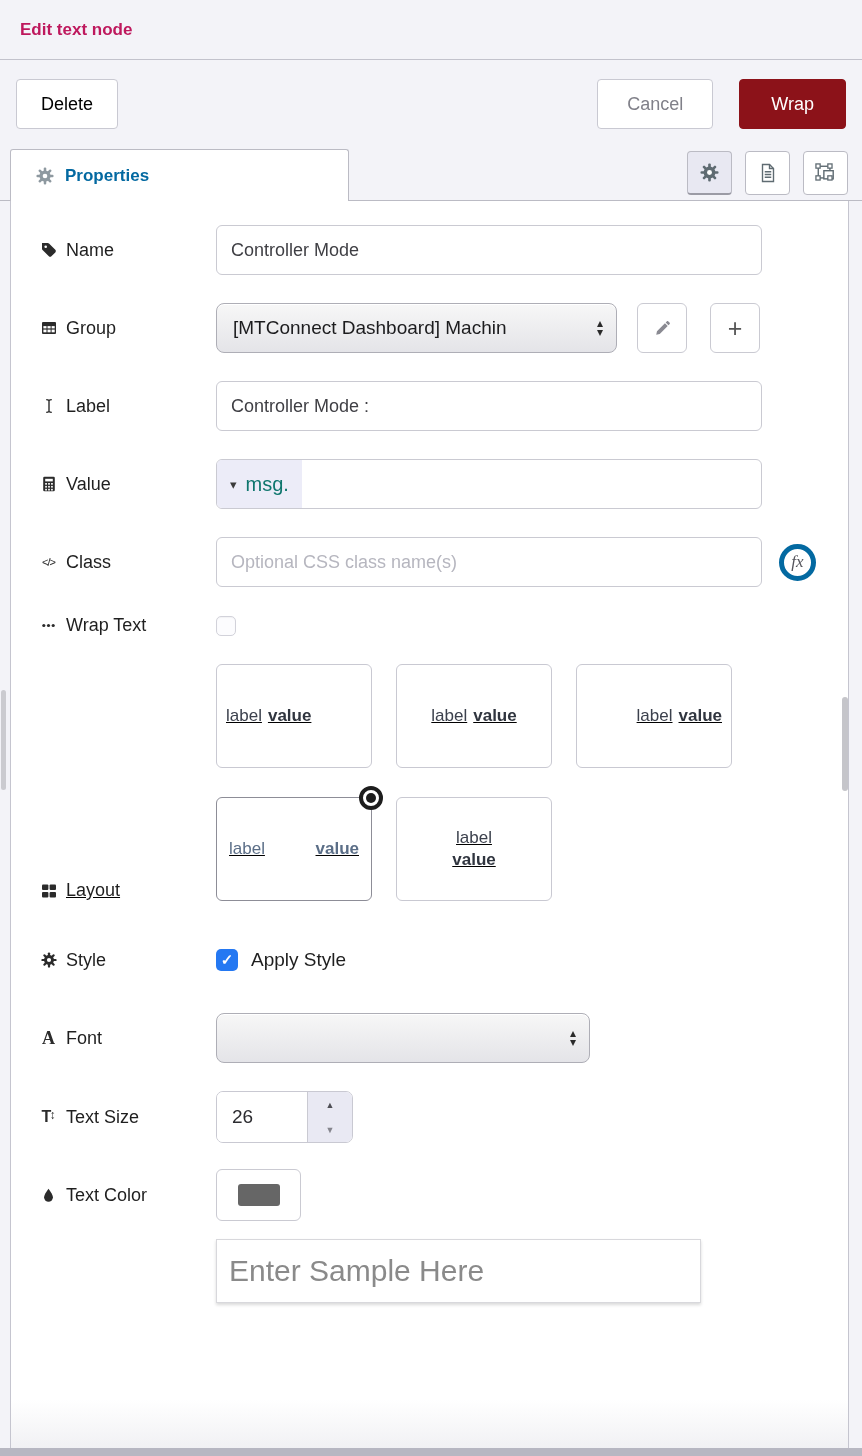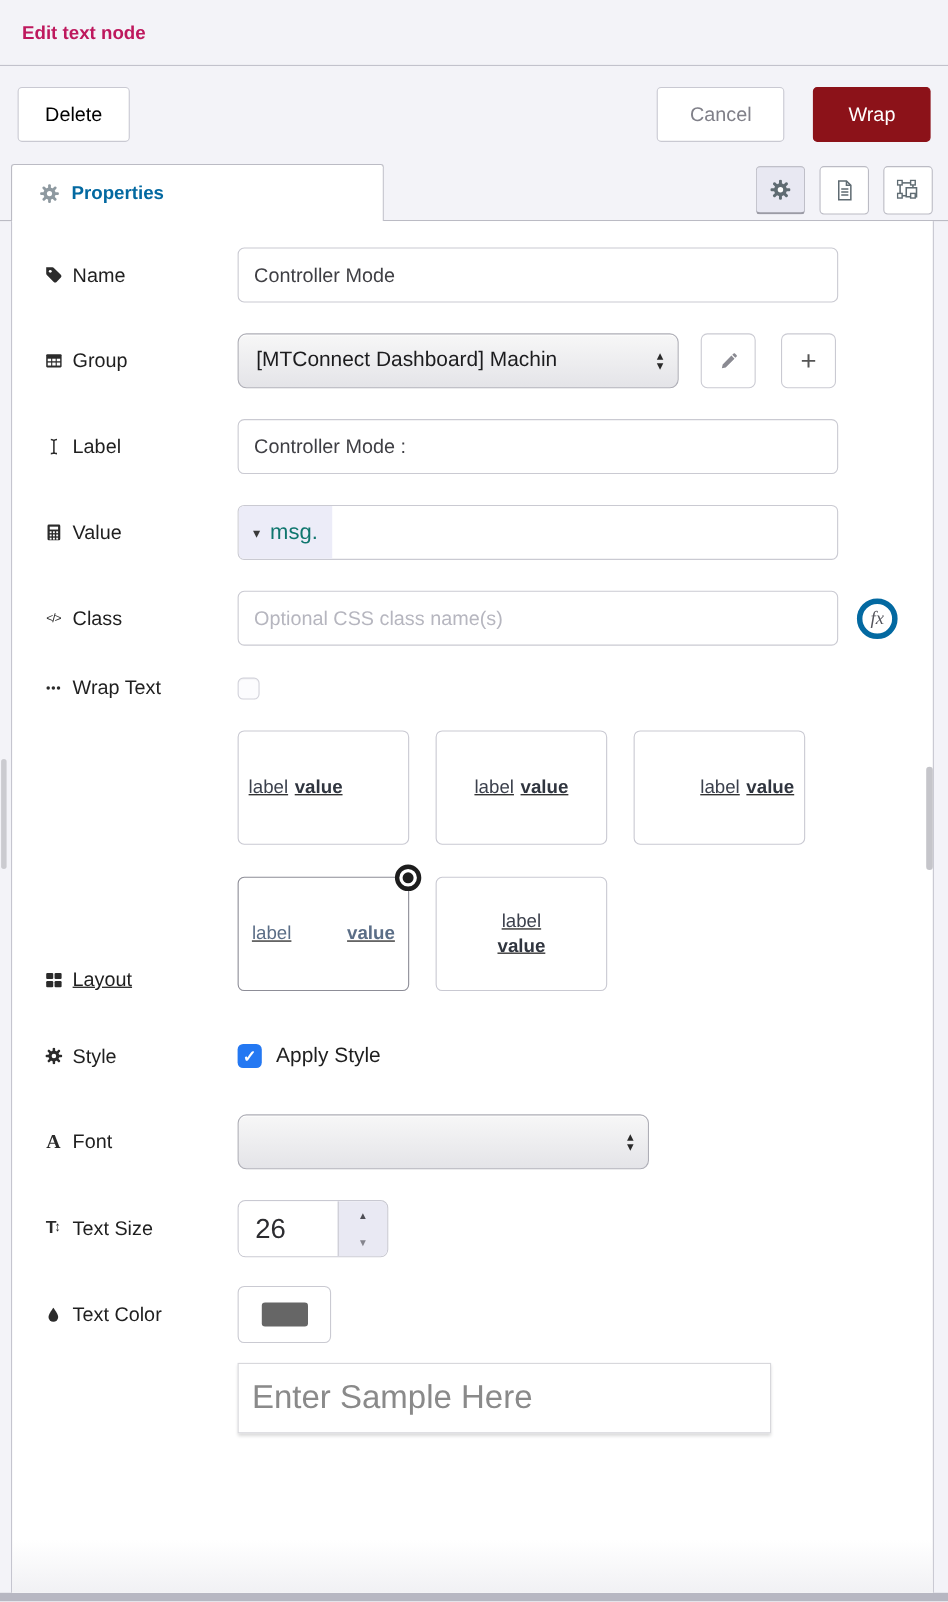--- a/index.html
+++ b/index.html
@@ -131,21 +131,21 @@
   .radio-badge {
     position:absolute; top:-12px; right:-12px; width:24px; height:24px; border-radius:50%;
     background:#fff; border:4px solid #1d1d1d; display:flex; align-items:center; justify-content:center;
   }
   .radio-badge .dot { width:10px; height:10px; border-radius:50%; background:#1d1d1d; }
   
   .spinner {
     width:137px; height:52px; border:1px solid #c9c9d2; border-radius:7px;
     display:flex; overflow:hidden; background:#fff;
   }
-  .spinner input { width:90px; border:none; font-size:25px; color:#2c2c30; padding:0 0 0 15px; }
+  .spinner input { width:90px; border:none; font-size:19px; color:#2c2c30; padding:0 0 0 15px; }
   .spin-arrows { flex:1; background:#e9e9f3; border-left:1px solid #cacad2; display:flex; flex-direction:column; }
   .spin-arrows .sa { flex:1; display:flex; align-items:center; justify-content:center; font-size:9px; cursor:pointer; }
   .sa-up { color:#4e4e55; } .sa-dn { color:#85858d; }
   
   .swatch-btn {
     width:85px; height:52px; background:#fff; border:1px solid #cacad2; border-radius:6px;
     display:flex; align-items:center; justify-content:center; cursor:pointer; padding:0;
   }
   .swatch { width:42px; height:22px; border-radius:3px; background:#666; }
   

